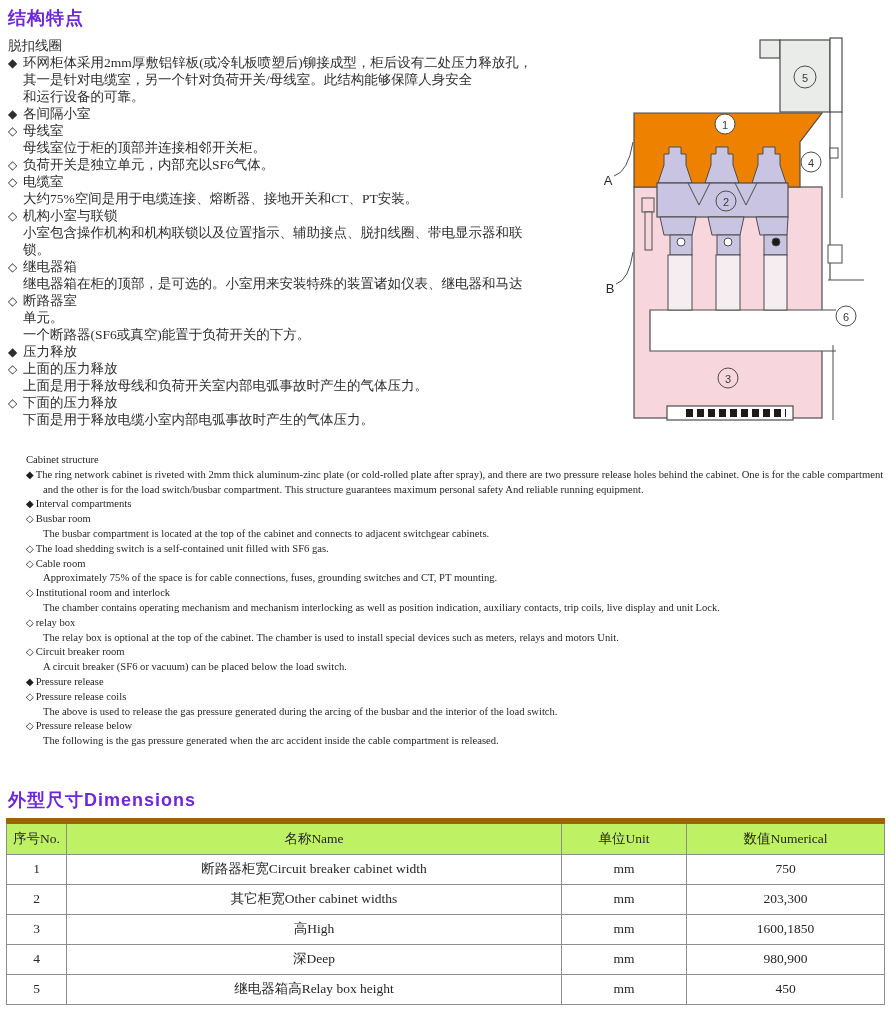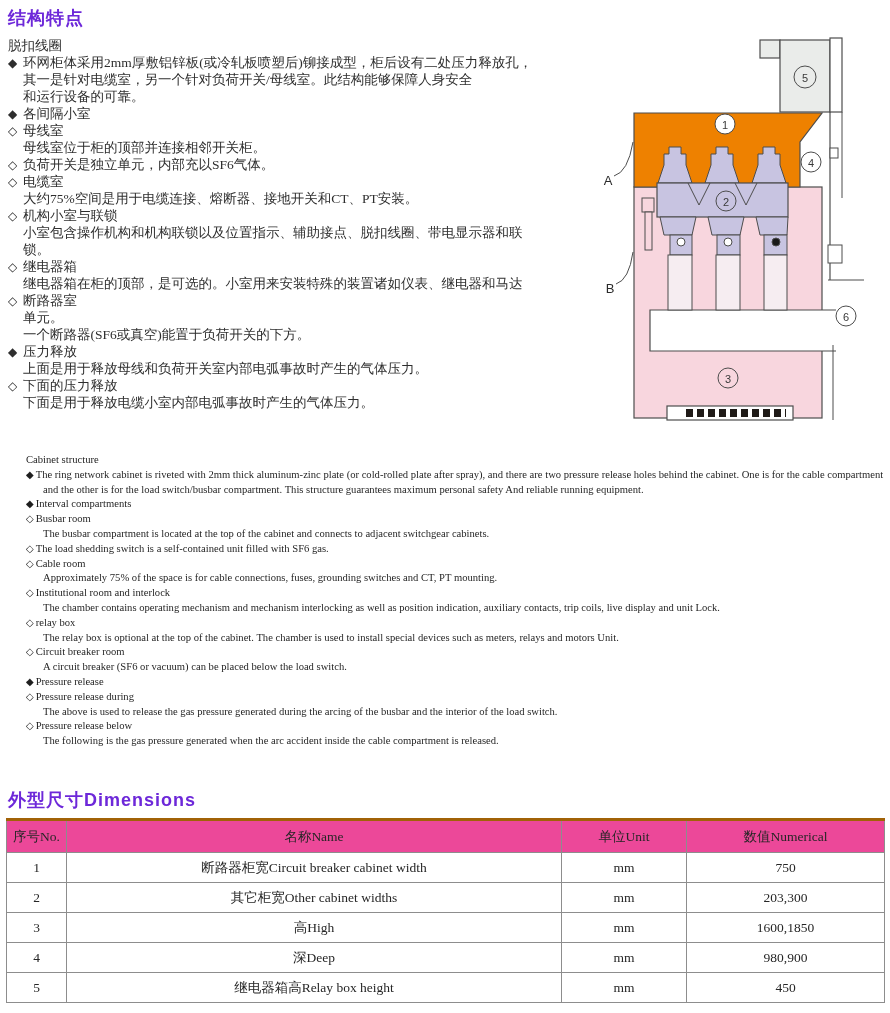--- a/index.html
+++ b/index.html
@@ -51,21 +51,21 @@
   
   .dim-table {
     position:absolute; left:6px; top:818px; width:878px;
     border-collapse:collapse; table-layout:fixed;
     font-size:13.5px; color:#262626; text-align:center;
   }
   .dim-table th, .dim-table td {
     border:1px solid #8d8d8d; height:30px; font-weight:normal;
     overflow:hidden; white-space:nowrap;
   }
-  .dim-table thead th { background:#ec4899; height:33px; border-top:3px solid #a16207; }
+  .dim-table thead th { background:#bef264; height:33px; border-top:6px solid #a16207; }
 </style>
 </head>
 <body>
 
 <h1 class="section-title" id="features-title">结构特点</h1>
 
 <div class="cn-block" id="cn-lines">
     <div class="cn-line"><span>脱扣线圈</span></div>
     <div class="cn-line"><span class="marker">◆</span><span>环网柜体采用2mm厚敷铝锌板(或冷轧板喷塑后)铆接成型，柜后设有二处压力释放孔，</span></div>
     <div class="cn-line indent"><span>其一是针对电缆室，另一个针对负荷开关/母线室。此结构能够保障人身安全</span></div>
@@ -78,20 +78,21 @@
     <div class="cn-line indent"><span>大约75%空间是用于电缆连接、熔断器、接地开关和CT、PT安装。</span></div>
     <div class="cn-line"><span class="marker">◇</span><span>机构小室与联锁</span></div>
     <div class="cn-line indent"><span>小室包含操作机构和机构联锁以及位置指示、辅助接点、脱扣线圈、带电显示器和联</span></div>
     <div class="cn-line indent"><span>锁。</span></div>
     <div class="cn-line"><span class="marker">◇</span><span>继电器箱</span></div>
     <div class="cn-line indent"><span>继电器箱在柜的顶部，是可选的。小室用来安装特殊的装置诸如仪表、继电器和马达</span></div>
     <div class="cn-line"><span class="marker">◇</span><span>断路器室</span></div>
     <div class="cn-line indent"><span>单元。</span></div>
     <div class="cn-line indent"><span>一个断路器(SF6或真空)能置于负荷开关的下方。</span></div>
     <div class="cn-line"><span class="marker">◆</span><span>压力释放</span></div>
+    <div class="cn-line"><span class="marker">◇</span><span>上面的压力释放</span></div>
     <div class="cn-line indent"><span>上面是用于释放母线和负荷开关室内部电弧事故时产生的气体压力。</span></div>
     <div class="cn-line"><span class="marker">◇</span><span>下面的压力释放</span></div>
     <div class="cn-line indent"><span>下面是用于释放电缆小室内部电弧事故时产生的气体压力。</span></div>
   </div>
 
 <div class="diagram">
   <svg width="290" height="420" viewBox="0 0 290 420">
 
     <rect x="34" y="157" width="188" height="231" fill="#f8d6de" stroke="#4d4d4d" stroke-width="1.2"></rect>
 
@@ -179,21 +180,21 @@
     <div class="en-line"><span class="marker">◇</span><span>The load shedding switch is a self-contained unit filled with SF6 gas.</span></div>
     <div class="en-line"><span class="marker">◇</span><span>Cable room</span></div>
     <div class="en-line indent"><span>Approximately 75% of the space is for cable connections, fuses, grounding switches and CT, PT mounting.</span></div>
     <div class="en-line"><span class="marker">◇</span><span>Institutional room and interlock</span></div>
     <div class="en-line indent"><span>The chamber contains operating mechanism and mechanism interlocking as well as position indication, auxiliary contacts, trip coils, live display and unit Lock.</span></div>
     <div class="en-line"><span class="marker">◇</span><span>relay box</span></div>
     <div class="en-line indent"><span>The relay box is optional at the top of the cabinet. The chamber is used to install special devices such as meters, relays and motors Unit.</span></div>
     <div class="en-line"><span class="marker">◇</span><span>Circuit breaker room</span></div>
     <div class="en-line indent"><span>A circuit breaker (SF6 or vacuum) can be placed below the load switch.</span></div>
     <div class="en-line"><span class="marker">◆</span><span>Pressure release</span></div>
-    <div class="en-line"><span class="marker">◇</span><span>Pressure release during</span></div>
+    <div class="en-line"><span class="marker">◇</span><span>Pressure release coils</span></div>
     <div class="en-line indent"><span>The above is used to release the gas pressure generated during the arcing of the busbar and the interior of the load switch.</span></div>
     <div class="en-line"><span class="marker">◇</span><span>Pressure release below</span></div>
     <div class="en-line indent"><span>The following is the gas pressure generated when the arc accident inside the cable compartment is released.</span></div>
   </div>
 
 <h2 class="section-title" id="dims-title">外型尺寸Dimensions</h2>
 
 <table class="dim-table">
   <colgroup>
     <col style="width:60px">

